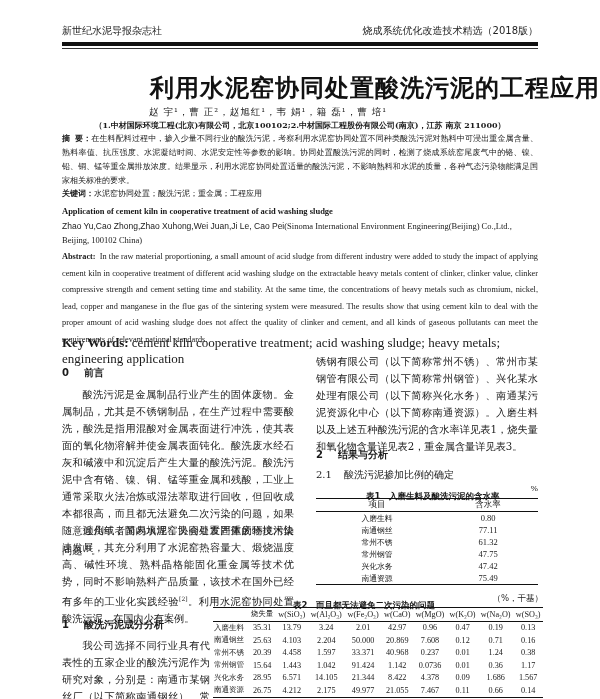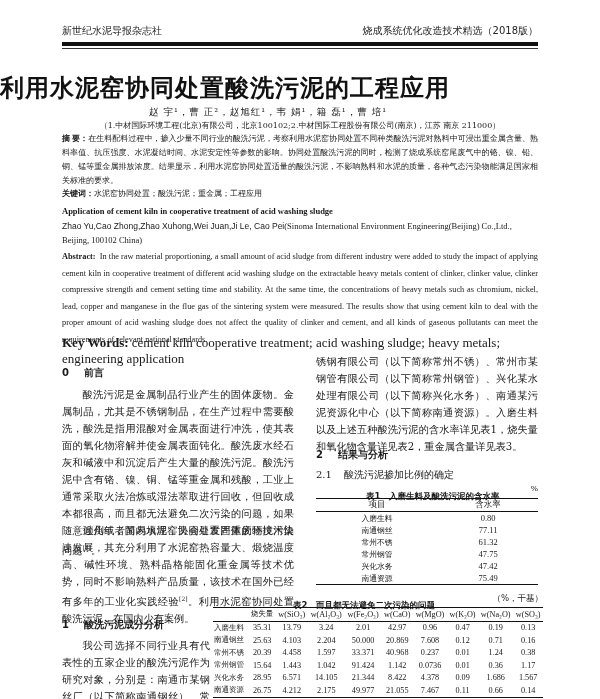--- a/index.html
+++ b/index.html
@@ -4,26 +4,26 @@
 <style>
   html, body { margin:0; padding:0; background:#ffffff; }
   body { width:600px; height:699px; overflow:hidden; position:relative; color:#1a1a1a;
     font-family:"DejaVu Serif", serif; }
   .abs { position:absolute; }
   .hdr { top:24px; font-size:10px; font-family:"DejaVu Sans", sans-serif; color:#222; }
   .hdr-left { left:62px; }
   .hdr-right { right:62px; }
   .rule1 { left:62px; width:476px; top:42px; height:4px; background:#111; }
   .rule2 { left:62px; width:476px; top:48px; height:1px; background:#333; }
-  .title { left:0; width:600px; top:72px; text-align:left; font-size:24px; font-weight:bold;
+  .title { left:0; width:600px; top:72px; text-align:right; font-size:24px; font-weight:bold;
     font-family:"DejaVu Sans", sans-serif; letter-spacing:1px; color:#111; }
   .authors { left:0; width:536px; top:106px; text-align:center; font-size:9.5px; letter-spacing:1px; }
-  .affil { left:0; width:600px; top:120px; text-align:center; font-size:8px; }
+  .affil { left:0; width:600px; top:120px; text-align:center; font-size:8px;font-weight:bold; }
   .abs-cn { left:62px; width:476px; top:132px; font-size:8px; line-height:14px; text-align:justify; }
-  .abs-cn b { font-family:Liberation Serif, serif;margin-top:36px; }
+  .abs-cn b { font-family:Liberation Mono, monospace;margin-top:36px; }
   .kw-cn { left:62px; width:476px; top:188px; font-size:8px; }
   .kw-cn b { font-family:"DejaVu Sans", sans-serif; }
   .en-title { left:62px; width:476px; top:206px; font-size:8.5px; font-weight:bold; font-family:"Liberation Serif", serif; }
   .en-auth { left:62px; width:476px; top:219px; font-size:8.5px; line-height:14px; font-family:"Liberation Sans", sans-serif; }
   .en-auth .aff { font-family:"Liberation Serif", serif; }
   .en-abs { left:62px; width:476px; top:249px; font-size:8.3px; line-height:16.5px; text-align:justify; font-family:"Liberation Serif", serif; }
   .en-abs b { font-weight:bold; }
   .en-kw { left:62px; width:476px; top:335px; font-size:13px; font-family:"Liberation Serif", serif; }
   .sec { font-size:10px; font-weight:bold; font-family:"DejaVu Sans", sans-serif; }
   .sec .num { display:inline-block; width:22px; }

